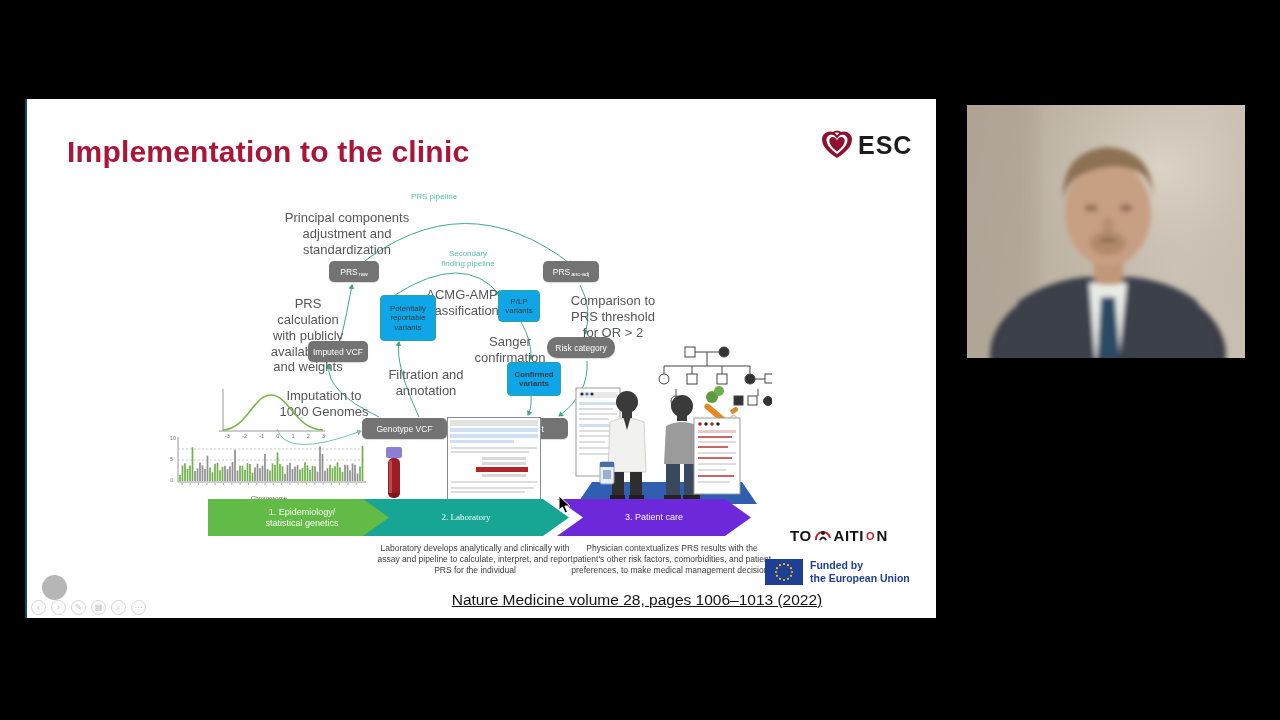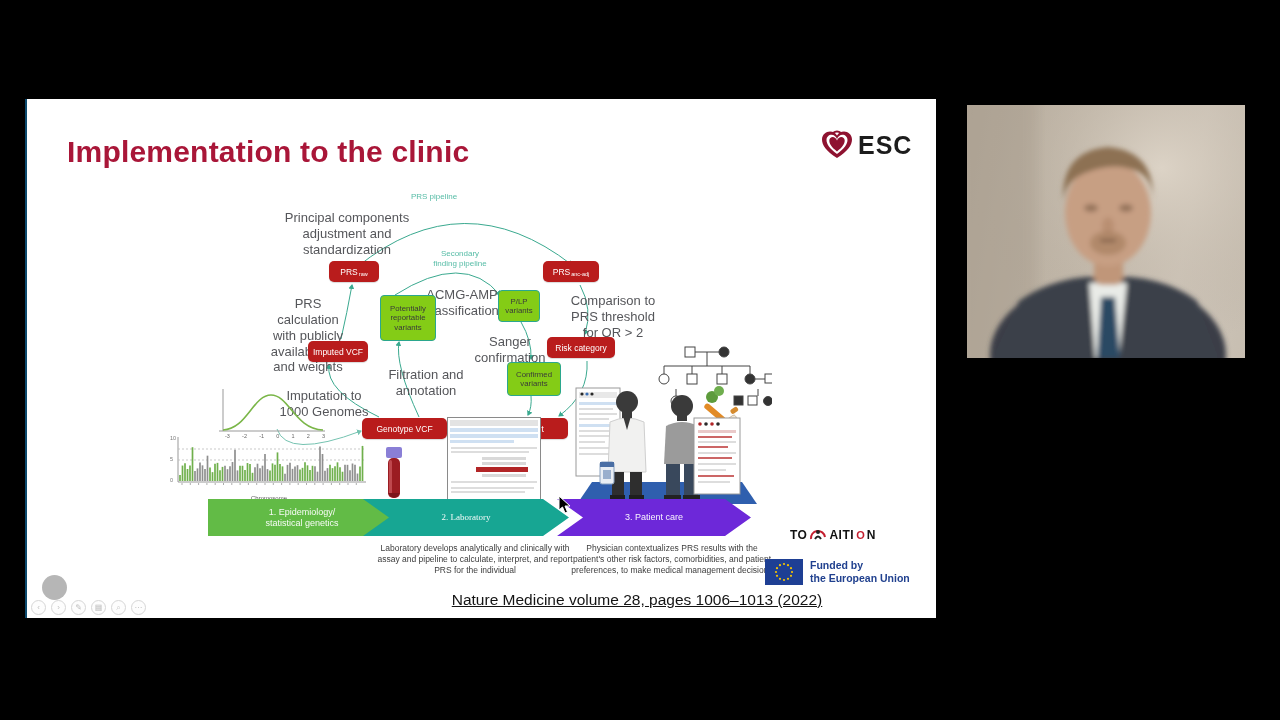--- a/index.html
+++ b/index.html
@@ -13,27 +13,27 @@
     background:#fff;border-left:2px solid #0c4a6e;box-sizing:border-box;
   }
   .slide-title{
     position:absolute;left:40px;top:36px;font-size:30px;font-weight:bold;
     color:#A91638;letter-spacing:.2px;
   }
   .esc-logo{position:absolute;left:793px;top:30px;display:flex;align-items:center;gap:4px;}
   .esc-text{font-size:25px;font-weight:600;color:#1c1c1c;letter-spacing:1px;}
   
   .tnode{
-    position:absolute;background:#b91c1c;color:#fff;border-radius:5px;
+    position:absolute;background:#737373;color:#fff;border-radius:5px;
     display:flex;align-items:center;justify-content:center;
     font-size:8.5px;box-shadow:0 1px 1px rgba(0,0,0,.15);
   }
   .tnode .sub{font-size:5.5px;vertical-align:sub;margin-left:1px;position:relative;top:2px;}
   .wnode{
-    position:absolute;background:#84cc16;border:1.3px solid #2BA78E;border-radius:4px;
+    position:absolute;background:#0ea5e9;border:1.3px solid #2BA78E;border-radius:4px;
     color:#3a3a3a;font-size:7.8px;line-height:1.2;text-align:center;
     display:flex;align-items:center;justify-content:center;white-space:pre-line;
   }
   .glabel{position:absolute;color:#55565A;font-size:13px;line-height:1.22;text-align:center;white-space:pre-line;}
   .tlabel{position:absolute;color:#56BCA6;font-size:8px;line-height:1.25;text-align:center;white-space:pre-line;}
   .arrows-svg{position:absolute;left:0;top:0;pointer-events:none;}
   
   .bell{position:absolute;left:186px;top:288px;width:116px;height:62px;}
   .bell-ticks{position:absolute;left:12px;top:46px;width:100px;display:flex;justify-content:space-between;}
   .bell-ticks span{font-size:5.5px;color:#666;}
@@ -47,21 +47,21 @@
   }
   .sa1{left:145px;width:202px;clip-path:polygon(0 0,calc(100% - 26px) 0,100% 50%,calc(100% - 26px) 100%,0 100%);padding-right:14px;box-sizing:border-box;margin-left:36px;}
   .sa2{left:336px;width:206px;clip-path:polygon(0 0,calc(100% - 26px) 0,100% 50%,calc(100% - 26px) 100%,0 100%,26px 50%);font-family:Liberation Serif, serif;}
   .sa3{left:530px;width:194px;clip-path:polygon(0 0,calc(100% - 26px) 0,100% 50%,calc(100% - 26px) 100%,0 100%,26px 50%);}
   .desc{position:absolute;top:444px;font-size:8.5px;line-height:1.3;color:#3c3c3c;text-align:center;}
   .d1{left:148px;width:208px;}
   .d2{left:350px;width:196px;}
   .d3{left:543px;width:204px;}
   
   .to-aition{position:absolute;left:763px;top:428px;display:flex;align-items:center;gap:2px;}
-  .to-aition .blk{font-size:12px;font-weight:800;color:#121212;letter-spacing:.5px;}
+  .to-aition .blk{font-size:15px;font-weight:800;color:#121212;letter-spacing:.5px;}
   .to-aition .red{font-size:11px;font-weight:800;color:#c41e2f;}
   .eu-block{position:absolute;left:738px;top:460px;display:flex;gap:7px;align-items:flex-start;}
   .eu-flag{width:38px;height:26px;background:#1e3f94;position:relative;flex:none;}
   .eu-text{font-size:10.5px;font-weight:bold;color:#21418f;line-height:1.25;white-space:pre-line;}
   .citation{position:absolute;left:330px;top:492px;width:560px;text-align:center;font-size:15.5px;color:#141414;text-decoration:underline;}
   
   .pointer-dot{position:absolute;left:15px;top:476px;width:25px;height:25px;border-radius:50%;background:#a9a9a9;opacity:.85;}
   .ppt-toolbar{position:absolute;left:4px;top:501px;display:flex;gap:5px;}
   .ppt-btn{
     width:13px;height:13px;border-radius:50%;border:1px solid #d6d6d6;background:#fdfdfd;
@@ -105,21 +105,21 @@
       <path d="M 392 318 Q 368 266 372 243" marker-end="url(#ah)"></path>
       <path d="M 553 186 Q 566 210 558 235" marker-end="url(#ah)"></path>
       <path d="M 494 223 Q 505 242 504 260" marker-end="url(#ah)"></path>
       <path d="M 560 262 Q 562 295 532 317" marker-end="url(#ah)"></path>
       <path d="M 504 297 Q 505 308 501 316" marker-end="url(#ah)"></path>
       <path d="M 250 330 Q 260 360 334 332" marker-end="url(#ah)" opacity=".7"></path>
     </g>
   </svg>
 
   <div class="tlabel" style="left:368px;top:93px;width:78px;">PRS pipeline</div>
-  <div class="tlabel" style="left:387px;top:150px;width:92px;">Secondary
+  <div class="tlabel" style="left:395px;top:150px;width:92px;">Secondary
 finding pipeline</div>
 
   <div class="glabel" style="left:255px;top:111px;width:130px;">Principal components
 adjustment and
 standardization</div>
   <div class="glabel" style="left:392px;top:188px;width:86px;">ACMG-AMP
 classification</div>
   <div class="glabel" style="left:238px;top:197px;width:86px;">PRS calculation
 with publicly
 available loci
@@ -136,30 +136,30 @@
 
   <div class="tnode" style="left:302px;top:162px;width:50px;height:21px;">
     <span>PRS</span>
       <span class="sub">raw</span>
   </div>
   <div class="tnode" style="left:516px;top:162px;width:56px;height:21px;">
     <span>PRS</span>
       <span class="sub">anc-adj</span>
   </div>
   <div class="tnode" style="left:281px;top:242px;width:60px;height:21px;">Imputed VCF</div>
-  <div class="tnode" style="left:520px;top:238px;width:68px;height:21px;">Risk category</div>
+  <div class="tnode" style="left:520px;top:238px;width:68px;height:21px;border-radius:10px;">Risk category</div>
   <div class="tnode" style="left:335px;top:319px;width:85px;height:21px;">Genotype VCF</div>
   <div class="tnode" style="left:467px;top:319px;width:74px;height:21px;">Report</div>
 
   <div class="wnode" style="left:353px;top:196px;width:54px;height:44px;">Potentially
 reportable
 variants</div>
   <div class="wnode" style="left:471px;top:191px;width:40px;height:30px;">P/LP
 variants</div>
-  <div class="wnode" style="left:480px;top:263px;width:52px;height:32px;">Confirmed
+  <div class="wnode" style="left:480px;top:263px;width:52px;height:32px;font-weight:bold;">Confirmed
 variants</div>
 
   <div class="bell">
     <svg width="116" height="46">
       <line x1="10" y1="2" x2="10" y2="44" stroke="#999" stroke-width="1"></line>
       <line x1="6" y1="44" x2="112" y2="44" stroke="#999" stroke-width="1"></line>
       <path d="M10 43 C34 42 40 8 58 8 C76 8 82 42 110 43" stroke="#7ab648" stroke-width="1.6" fill="none"></path>
     </svg>
     <div class="bell-ticks">
       <span>-3</span>

